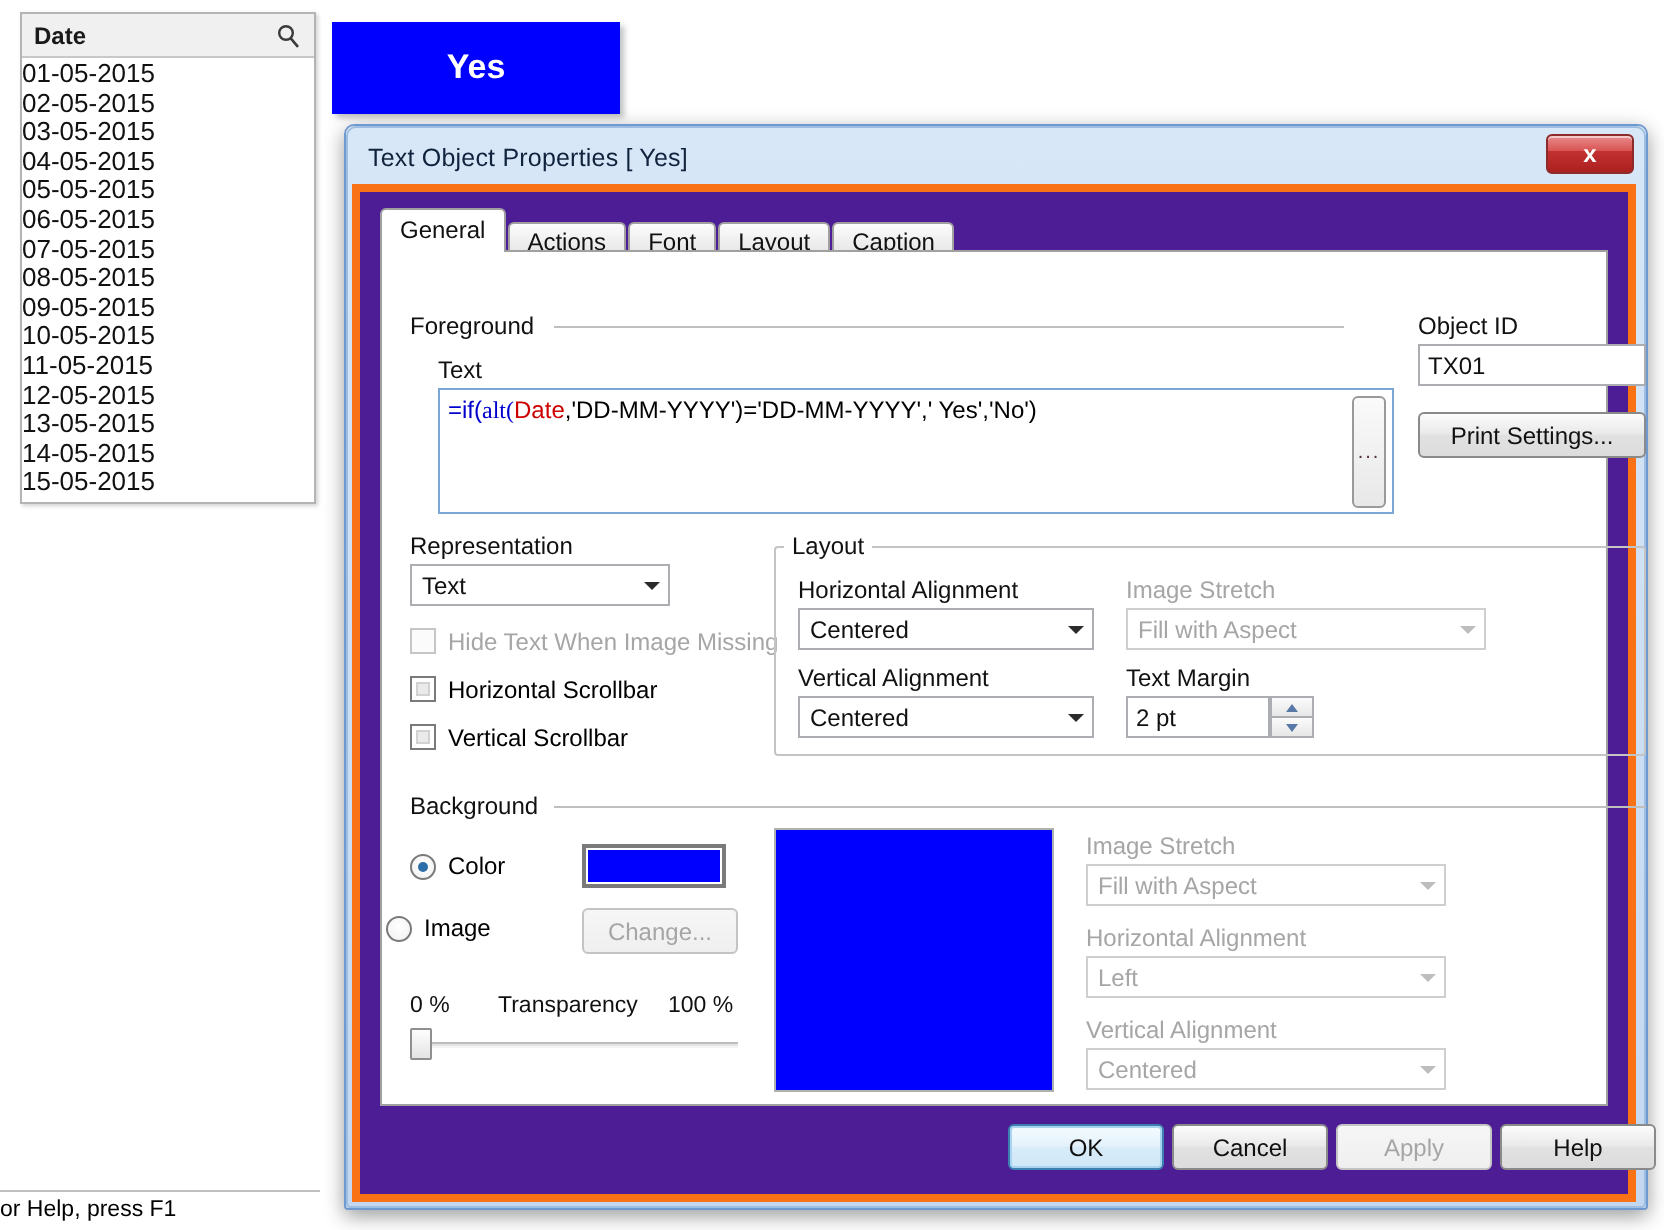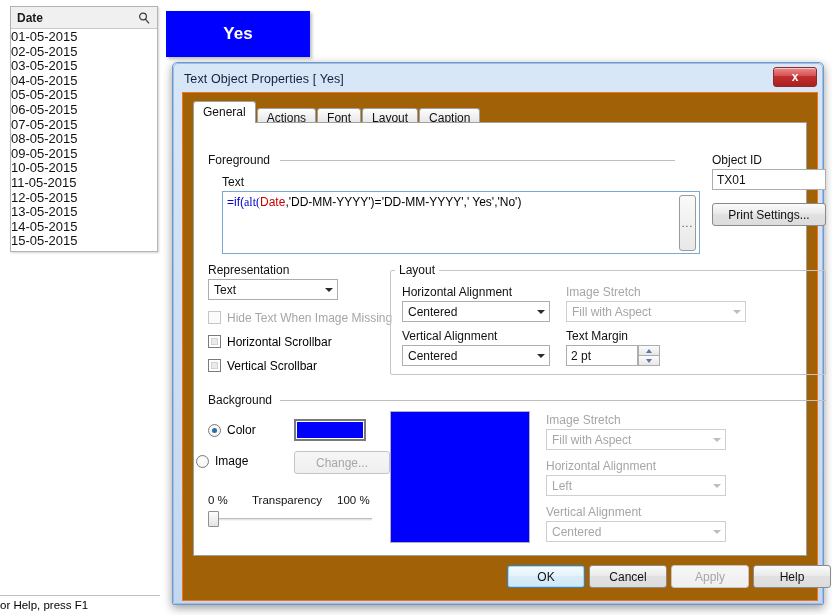--- a/index.html
+++ b/index.html
@@ -74,22 +74,22 @@
     position:absolute; right:3px; top:1px; width:44px; height:20px;
     border-radius:3px; border:1px solid #8d2b2b;
     background:linear-gradient(180deg,#e98c8c 0%, #d85252 42%, #c23030 43%, #ad2020 100%);
     color:#fff; font-size:12px; font-weight:bold;
     display:flex; align-items:center; justify-content:center;
     box-shadow:inset 0 1px 0 rgba(255,255,255,.55);
     cursor:pointer;
   }
   .dlg-body {
     position:relative; z-index:2; height:calc(100% - 26px);
-    margin:0 2px 2px 6px; background:#a16207;
-    border:1px solid #f97316;
+    margin:0 2px 2px 0; background:#4c1d95;
+    border:4px solid #f97316;
   }
 
   
   .tabstrip {
     position:relative; height:22px; margin:8px 10px 0 10px;
     display:flex; align-items:flex-end;
   }
   .tab {
     height:15px; line-height:18px; padding:0 9px; font-size:12px;
     background:linear-gradient(180deg,#fdfdfd 0%, #e6e6e6 100%);
@@ -396,21 +396,21 @@
             <span>Color</span>
           </div>
           <div class="swatch" style="left:100px; top:296px; width:72px; height:22px;">
             <div class="inner" id="sw-inner" style="background: rgb(0, 0, 255);"></div>
           </div>
 
           <div class="rad" style="left:2px; top:331px;">
             <span class="rb"></span>
             <span>Image</span>
           </div>
-          <div class="btn dis" style="left:100px; top:328px; width:96px;">Change...</div>
+          <div class="btn dis" style="left:100px; top:328px; width:78px;">Change...</div>
 
           <span class="slbl" style="left:14px; top:371px;">0 %</span>
           <span class="slbl" style="left:58px; top:371px;">Transparency</span>
           <span class="slbl" style="left:143px; top:371px;">100 %</span>
           <div class="slider" style="left:14px; top:388px; width:164px;">
             <div class="track"></div>
             <div class="thumb" id="sl-thumb" style="left: 0px;"></div>
           </div>
 
           <div class="preview" style="left:196px; top:288px; width:140px; height:132px;">

